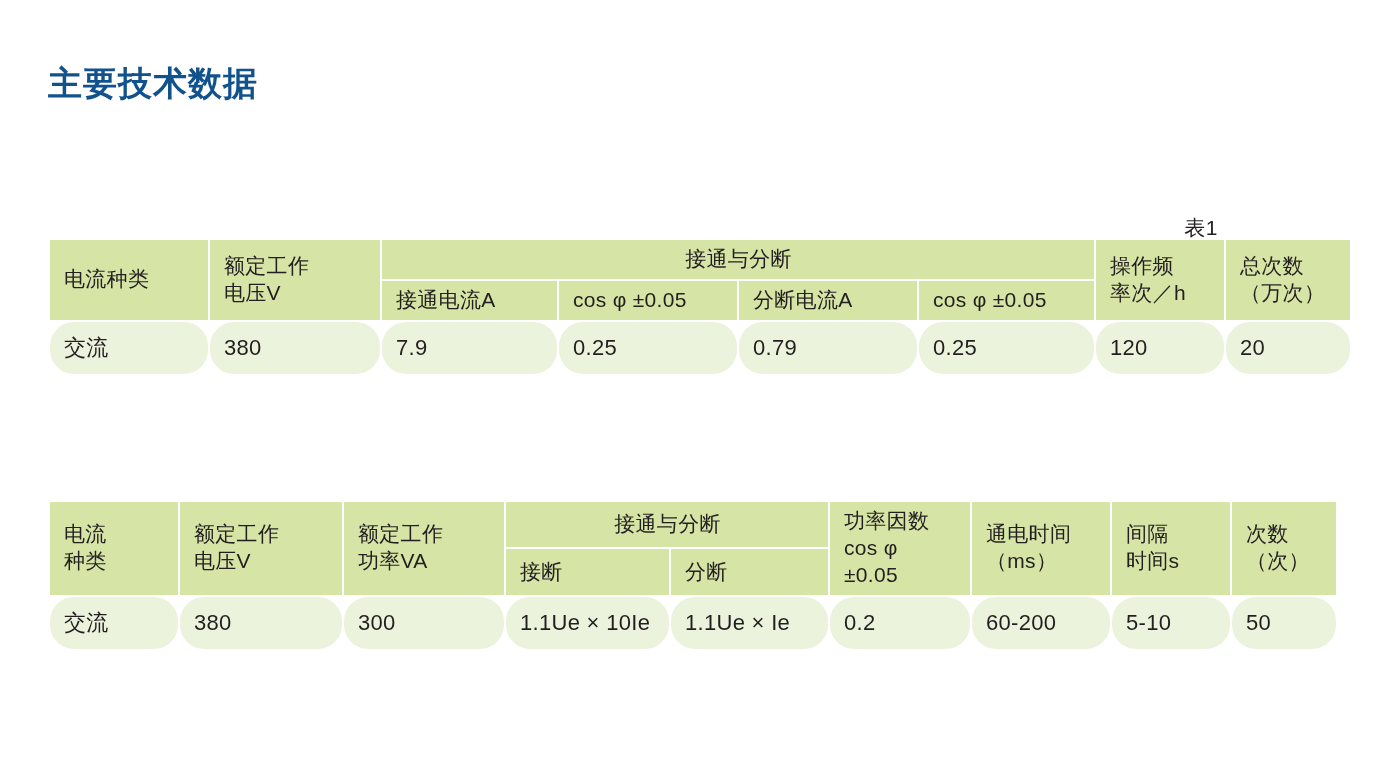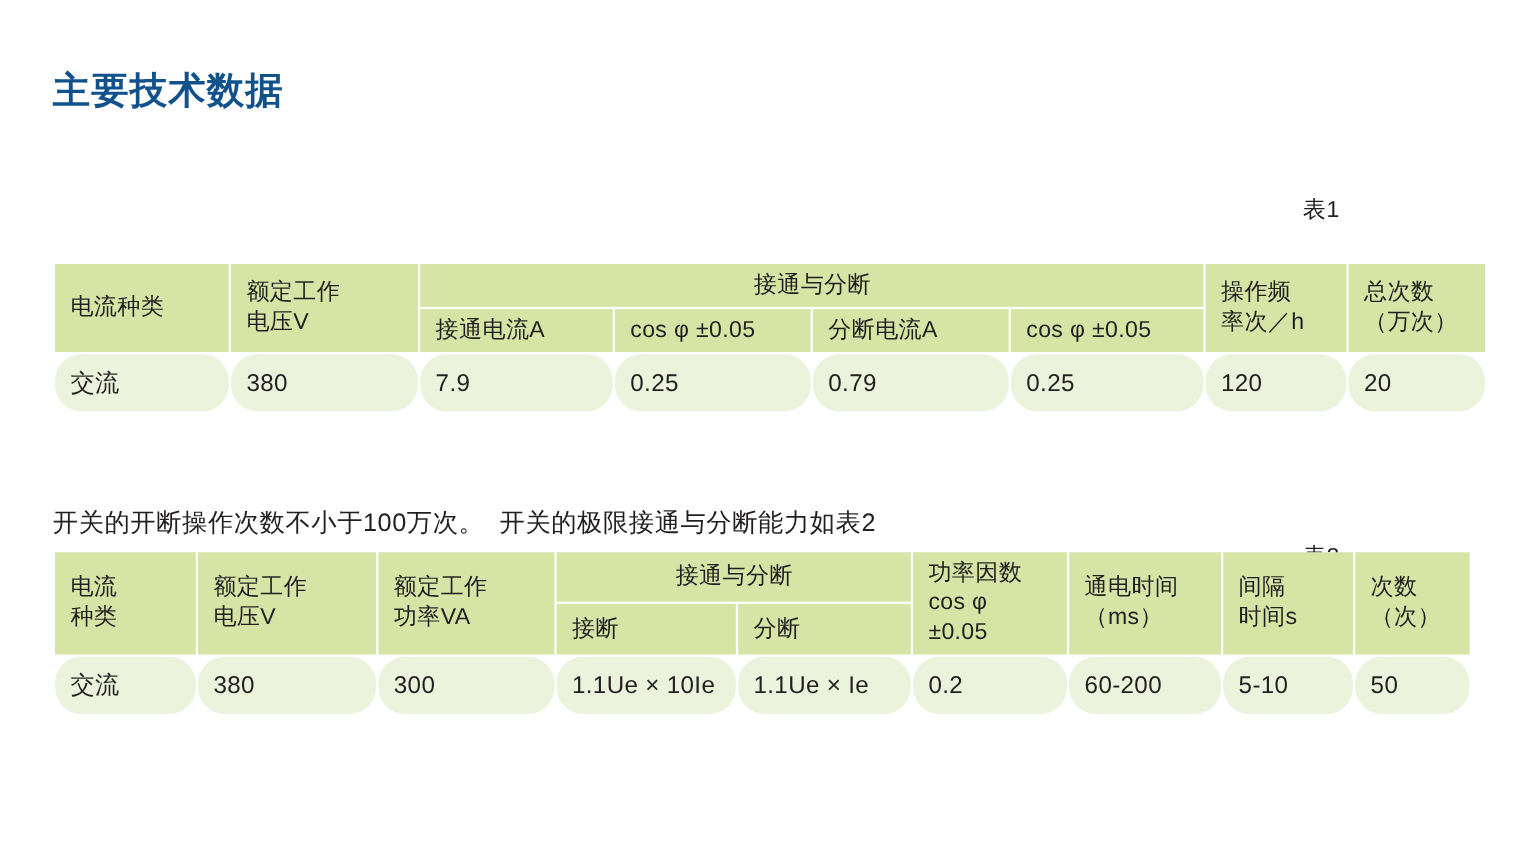--- a/index.html
+++ b/index.html
@@ -43,20 +43,21 @@
   }
   #intro-1 { top: 142px; }
   #intro-2 { top: 460px; }
 
   .table-caption {
     position: absolute;
     right: 48px;
     font-size: 21px;
     color: #231f20;
     letter-spacing: 0.5px;
+    margin-top: 38px;
   }
   #caption-1 { top: 176px; }
   #caption-2 { top: 492px; }
 
   table.spec {
     position: absolute;
     left: 48px;
     width: 1286px;
     border-collapse: separate;
     border-spacing: 2px;
@@ -144,21 +145,20 @@
         <td>7.9</td>
         <td>0.25</td>
         <td>0.79</td>
         <td>0.25</td>
         <td>120</td>
         <td>20</td>
       </tr>
     </tbody>
   </table>
 
-  <div class="intro-line" id="intro-2">开关的开断操作次数不小于100万次。  开关的极限接通与分断能力如表2</div>
 
   <div class="table-caption" id="caption-2">表2</div>
 
   <table class="spec" id="table-2">
     <colgroup>
       <col style="width:128px">
       <col style="width:162px">
       <col style="width:160px">
       <col style="width:163px">
       <col style="width:157px">

